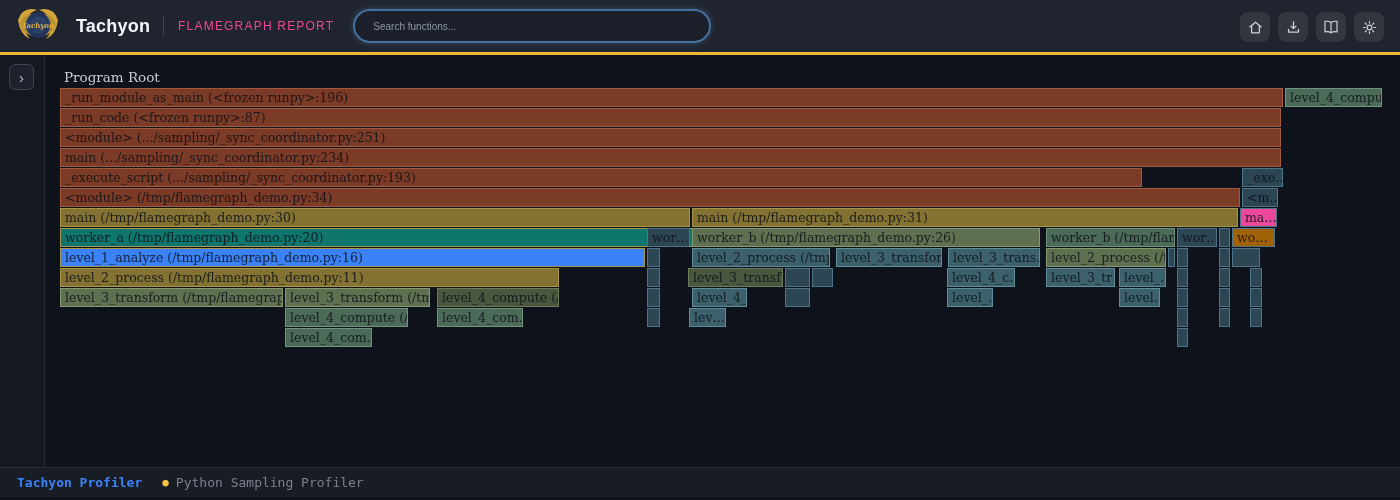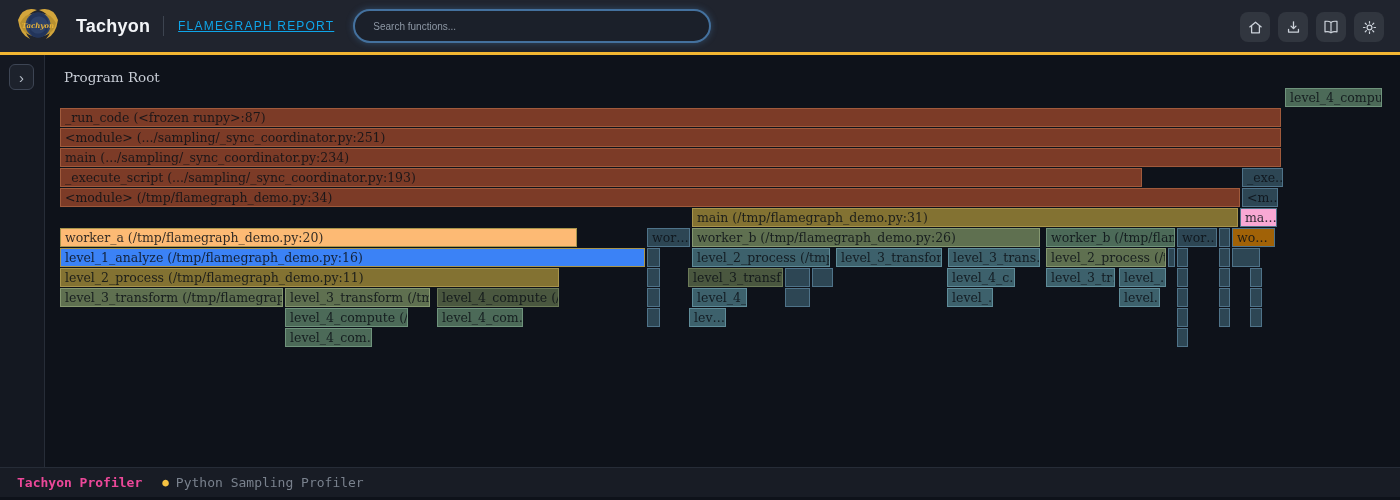--- a/index.html
+++ b/index.html
@@ -6,21 +6,21 @@
   * { box-sizing: border-box; margin: 0; padding: 0; }
   html,body { width:1400px; height:500px; overflow:hidden; background:#0e121a;
               font-family:"Liberation Sans", sans-serif; }
 
   
   .header { position:relative; height:55px; background:#20242e;
             border-bottom:3px solid #f2b632; display:flex; align-items:center; }
   .logo { width:44px; height:46px; margin-left:16px; flex:0 0 auto; }
   .app-title { color:#f2f4f7; font-size:18px; font-weight:bold; margin-left:16px; letter-spacing:.2px; }
   .hdr-divider { width:1px; height:20px; background:#3d4450; margin:0 14px 0 13px; }
-  .report-label { color:#0ea5e9; font-size:12px; letter-spacing:1.2px;text-decoration:underline; }
+  .report-label { color:#ec4899; font-size:12px; letter-spacing:1.2px; }
   .search-wrap { margin-left:19px; }
   .search-input { width:358px; height:34px; border-radius:17px; border:2px solid #44719e;
                   background:#1b202a; color:#cfd6de; font-size:10px; padding:0 18px;
                   outline:none; box-shadow:0 0 7px rgba(70,125,175,.45);
                   font-family:"Liberation Sans", sans-serif; }
   .search-input::placeholder { color:#8d97a4; }
   .toolbar { position:absolute; right:16px; top:12px; display:flex; gap:8px; }
   .tool-btn { width:30px; height:30px; border-radius:8px; background:#31363f; border:none;
               color:#ccd2da; display:flex; align-items:center; justify-content:center; cursor:pointer; }
   .tool-btn svg { display:block; }
@@ -34,21 +34,21 @@
   .flame-area { position:relative; flex:1 1 auto; background:#0e121a; overflow:hidden; }
   .root-label { position:absolute; left:19px; top:14px; color:#c7ccd5;
                 font-family:"DejaVu Serif", serif; font-size:13.5px; cursor:pointer; }
   .bar { position:absolute; height:19px; border:1px solid; overflow:hidden; white-space:nowrap;
          font-family:"DejaVu Serif", serif; font-size:12.5px; line-height:17px;
          color:rgba(12,16,22,.85); padding-left:4px; cursor:pointer; }
 
   
   .statusbar { height:30px; background:#181c25; border-top:1px solid #262c37;
                display:flex; align-items:center; font-family:"DejaVu Sans Mono", monospace; font-size:13px; }
-  .status-left { color:#ec4899; font-weight:bold; margin-left:17px; }
+  .status-left { color:#3b82f6; font-weight:bold; margin-left:17px; }
   .status-dot { color:#f5c242; font-size:11px; margin-left:20px; }
   .status-right { color:#79818d; margin-left:7px; }
 </style>
 </head>
 <body>
 
 <div class="header">
   <svg class="logo" viewBox="0 0 44 46">
     <path d="M2 17 Q7 3 21 7 Q12 10 10 17 Q7 29 14 36 Q4 32 2 17 Z" fill="#d2a53c"></path>
     <path d="M42 17 Q37 3 23 7 Q32 10 34 17 Q37 29 30 36 Q40 32 42 17 Z" fill="#d2a53c"></path>
@@ -96,31 +96,33 @@
 
 <div class="content">
   <div class="sidebar">
     <button class="side-toggle">
       <span>›</span>
     </button>
   </div>
   <div class="flame-area">
     <div class="root-label">Program Root</div>
 
+  <div class="bar" style="left: 15px; top: 33px; width: 1223px; background: rgb(124, 59, 39); border-color: rgb(160, 90, 60);">_run_module_as_main (&lt;frozen runpy&gt;:196)</div>
       <div class="bar" style="left: 1240px; top: 33px; width: 97px; background: rgb(76, 106, 88); border-color: rgb(111, 147, 124);">level_4_comput…</div>
       <div class="bar" style="left: 15px; top: 53px; width: 1221px; background: rgb(124, 59, 39); border-color: rgb(160, 90, 60);">_run_code (&lt;frozen runpy&gt;:87)</div>
       <div class="bar" style="left: 15px; top: 73px; width: 1221px; background: rgb(124, 59, 39); border-color: rgb(160, 90, 60);">&lt;module&gt; (.../sampling/_sync_coordinator.py:251)</div>
       <div class="bar" style="left: 15px; top: 93px; width: 1221px; background: rgb(124, 59, 39); border-color: rgb(160, 90, 60);">main (.../sampling/_sync_coordinator.py:234)</div>
       <div class="bar" style="left: 15px; top: 113px; width: 1082px; background: rgb(124, 59, 39); border-color: rgb(160, 90, 60);">_execute_script (.../sampling/_sync_coordinator.py:193)</div>
       <div class="bar" style="left: 1197px; top: 113px; width: 41px; background: rgb(45, 70, 84); border-color: rgb(79, 115, 137);">_exe…</div>
       <div class="bar" style="left: 15px; top: 133px; width: 1180px; background: rgb(124, 59, 39); border-color: rgb(160, 90, 60);">&lt;module&gt; (/tmp/flamegraph_demo.py:34)</div>
       <div class="bar" style="left: 1197px; top: 133px; width: 36px; background: rgb(45, 70, 84); border-color: rgb(79, 115, 137);">&lt;m…</div>
+      <div class="bar" style="left: 15px; top: 153px; width: 630px; background: rgb(131, 114, 50); border-color: rgb(168, 149, 76);">main (/tmp/flamegraph_demo.py:30)</div>
       <div class="bar" style="left: 647px; top: 153px; width: 546px; background: rgb(131, 114, 50); border-color: rgb(168, 149, 76);">main (/tmp/flamegraph_demo.py:31)</div>
-      <div class="bar" style="left: 1195px; top: 153px; width: 37px; background: #f9a8d4; border-color: rgb(79, 115, 137);">ma…</div>
-      <div class="bar" style="left: 15px; top: 173px; width: 517px; background: #fdba74; border-color: rgb(168, 149, 76);">worker_a (/tmp/flamegraph_demo.py:20)</div>
+      <div class="bar" style="left: 1195px; top: 153px; width: 37px; background: #ec4899; border-color: rgb(79, 115, 137);">ma…</div>
+      <div class="bar" style="left: 15px; top: 173px; width: 701px; background: #0f766e; border-color: rgb(168, 149, 76);">worker_a (/tmp/flamegraph_demo.py:20)</div>
       <div class="bar" style="left: 602px; top: 173px; width: 43px; background: rgb(45, 70, 84); border-color: rgb(79, 115, 137);">wor…</div>
       <div class="bar" style="left: 647px; top: 173px; width: 348px; background: rgb(95, 112, 80); border-color: rgb(133, 152, 112);">worker_b (/tmp/flamegraph_demo.py:26)</div>
       <div class="bar" style="left: 1001px; top: 173px; width: 129px; background: rgb(76, 106, 88); border-color: rgb(111, 147, 124);">worker_b (/tmp/flame…</div>
       <div class="bar" style="left: 1132px; top: 173px; width: 40px; background: rgb(45, 70, 84); border-color: rgb(79, 115, 137);">wor…</div>
       <div class="bar" style="left: 1174px; top: 173px; width: 11px; background: rgb(45, 70, 84); border-color: rgb(79, 115, 137);"></div>
       <div class="bar" style="left: 1187px; top: 173px; width: 43px; background: #a16207; border-color: rgb(79, 115, 137);">wo…</div>
       <div class="bar" style="left: 15px; top: 193px; width: 585px; background: #3b82f6; border-color: rgb(168, 149, 76);">level_1_analyze (/tmp/flamegraph_demo.py:16)</div>
       <div class="bar" style="left: 602px; top: 193px; width: 13px; background: rgb(45, 70, 84); border-color: rgb(79, 115, 137);"></div>
       <div class="bar" style="left: 647px; top: 193px; width: 138px; background: rgb(61, 97, 108); border-color: rgb(95, 140, 153);">level_2_process (/tmp/fla…</div>
       <div class="bar" style="left: 791px; top: 193px; width: 106px; background: rgb(61, 97, 108); border-color: rgb(95, 140, 153);">level_3_transform…</div>

